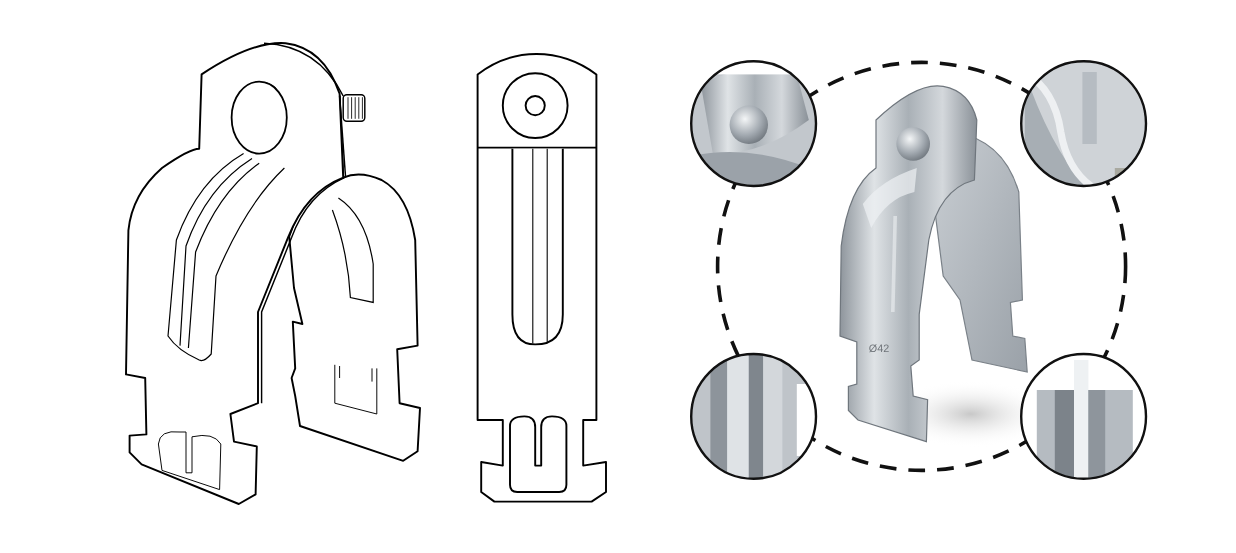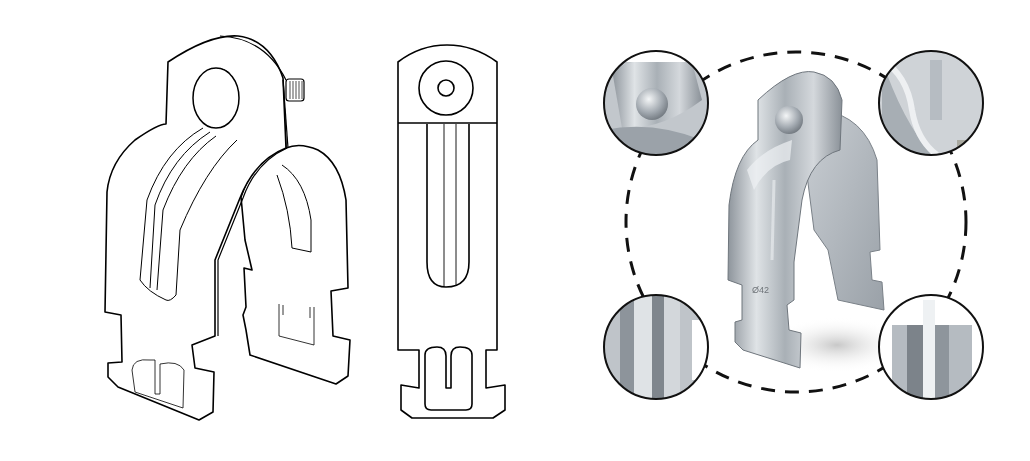--- a/index.html
+++ b/index.html
@@ -67,21 +67,21 @@
       <path d="M427,124 L427,262 Q427,287 446,287 Q469,287 469,262 L469,124"></path>
       <path d="M425,355 Q425,347 437,347 Q446,347 446,356 L446,388 L451,388 L451,356 Q451,347 460,347 Q472,347 472,355 L472,404 Q472,410 466,410 L431,410 Q425,410 425,404 Z"></path>
     </g>
     <g stroke="#000" stroke-width="0.9">
       <line x1="444" y1="124" x2="444" y2="286"></line>
       <line x1="456" y1="124" x2="456" y2="286"></line>
     </g>
   </svg>
 </div>
 
-<div class="panel" style="left:592px;width:410px;height:365px;">
+<div class="panel" style="left:564px;width:410px;height:365px;">
   <svg width="410" height="461" viewBox="590 0 410 461">
     <defs>
       <linearGradient id="metal" x1="0" y1="0" x2="1" y2="0">
         <stop offset="0" stop-color="#8e959c"></stop>
         <stop offset="0.25" stop-color="#dfe3e6"></stop>
         <stop offset="0.5" stop-color="#a9b0b6"></stop>
         <stop offset="0.75" stop-color="#d4d8dc"></stop>
         <stop offset="1" stop-color="#8a9198"></stop>
       </linearGradient>
       <linearGradient id="metal2" x1="0" y1="0" x2="1" y2="1">

